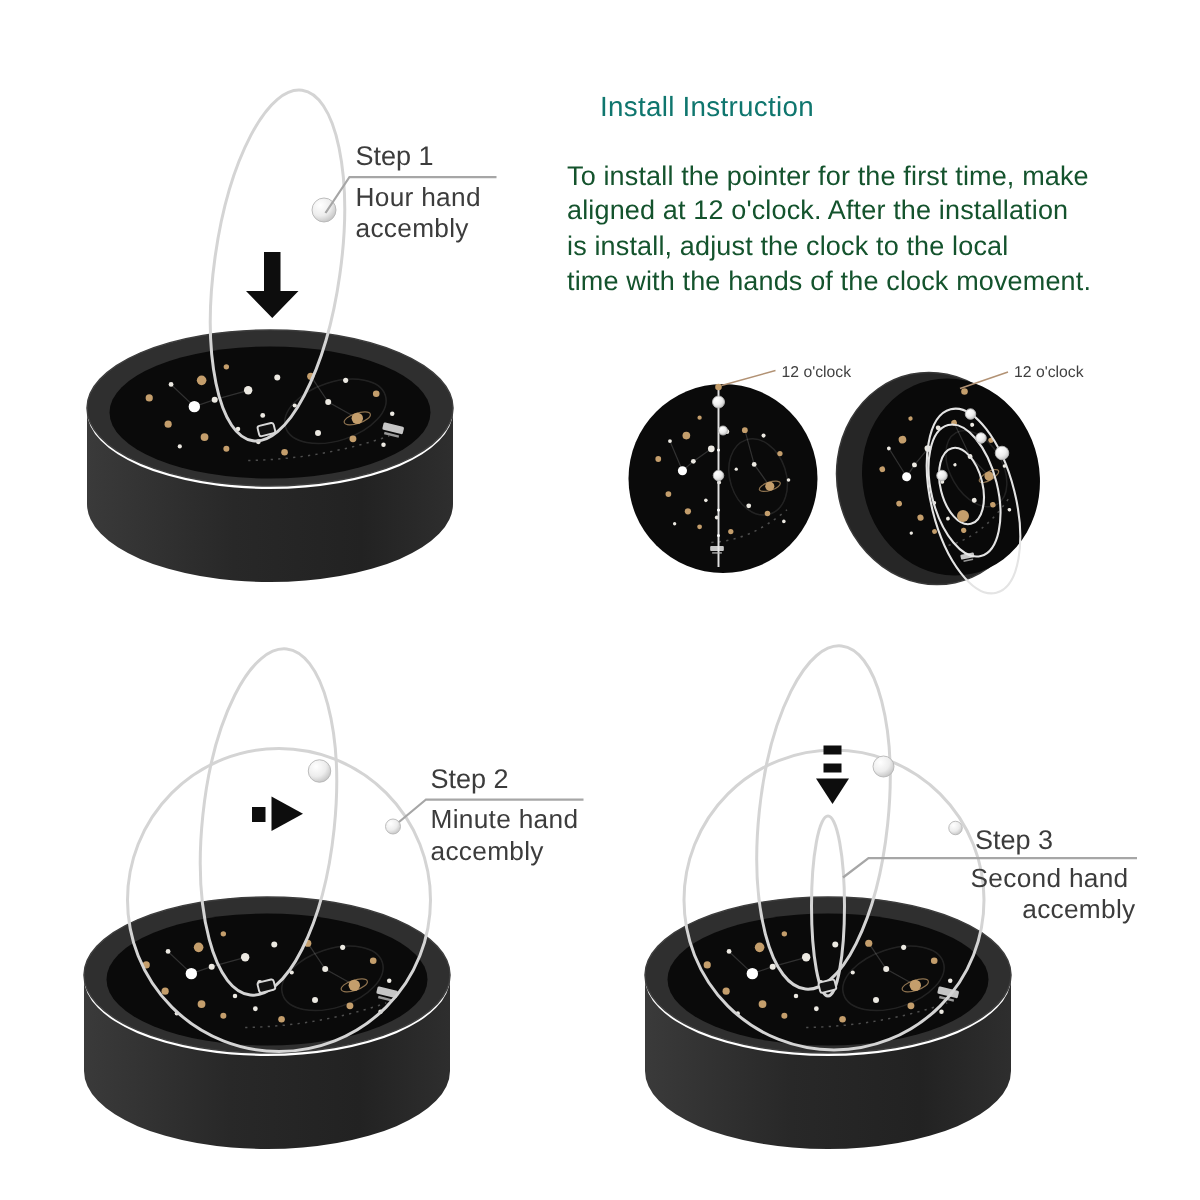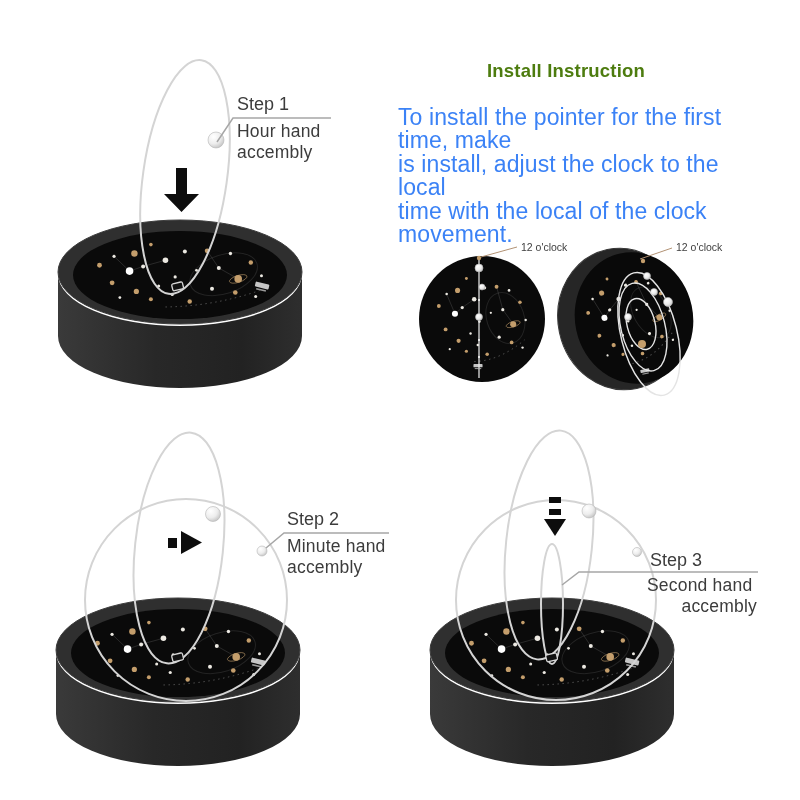--- a/index.html
+++ b/index.html
@@ -10,24 +10,24 @@
   .t-step{font-size:18px;fill:#3c3c3c;}
   .t-cap{font-size:17.5px;fill:#3c3c3c;letter-spacing:0.2px;}
   .t-clock{font-size:10.5px;fill:#3f3f3f;}
   .wire{fill:none;stroke:#d4d4d4;stroke-width:2;}
   .wire-thin{fill:none;stroke:#e4e4e4;stroke-width:1.4;}
   .leader{fill:none;stroke:#a6a6a6;stroke-width:1.5;}
   .leader-tan{fill:none;stroke:#b29274;stroke-width:1;}
   .arrow{fill:#0d0d0d;}
   .ball{fill:url(#ballGrad);stroke:#b5b5b5;stroke-width:0.6;}
   .connector{fill:#111;stroke:#d8d8d8;stroke-width:1.3;}
-  #page-title{left:400px;top:60px;width:332px;text-align:center;
-      font-size:18.5px;font-weight:700;color:#4d7c0f;letter-spacing:0.2px;}
-  #instruction-paragraph{left:398px;top:106px;width:372px;
-      font-size:23px;line-height:23.4px;color:#3b82f6;letter-spacing:0.1px;}
+  #page-title{left:400px;top:60px;width:332px;text-align:left;
+      font-size:18.5px;font-weight:400;color:#0f766e;letter-spacing:0.2px;}
+  #instruction-paragraph{left:378px;top:106px;width:372px;
+      font-size:18px;line-height:23.4px;color:#14532d;letter-spacing:0.1px;}
 </style>
 </head>
 <body>
 
 <svg width="0" height="0" style="position:absolute" aria-hidden="true">
   <defs>
     <linearGradient id="bodyGrad" x1="0" y1="0" x2="1" y2="0">
       <stop offset="0" stop-color="#3a3a3a"></stop>
       <stop offset="0.4" stop-color="#282828"></stop>
       <stop offset="0.75" stop-color="#222222"></stop>
@@ -93,22 +93,23 @@
   <path class="arrow" d="M176,168 h11 v26 h12 l-17.5,18 -17.5,-18 h12 Z"></path>
   <polyline class="leader" points="217,142 233,118 331,118"></polyline>
   <text class="t-step" x="237" y="110">Step 1</text>
   <text class="t-cap" x="237" y="137">Hour hand</text>
   <text class="t-cap" x="237" y="158">accembly</text>
 </svg>
 
 <div id="page-title" class="abs">Install Instruction</div>
 <div id="instruction-paragraph" class="abs">
   <div>To install the pointer for the first time, make</div>
+  <div>aligned at 12 o'clock. After the installation</div>
   <div>is install, adjust the clock to the local</div>
-  <div>time with the local of the clock movement.</div>
+  <div>time with the hands of the clock movement.</div>
 </div>
 
 <svg class="abs" style="left:400px;top:228px" width="400" height="180" viewBox="400 228 400 180">
 
   <g>
     <circle cx="482" cy="319" r="63" fill="#0a0a0a"></circle>
     <g class="starfield" transform="translate(482,319)">
         <ellipse cx="23.400000000000002" cy="-1.04" rx="18.72" ry="26" transform="rotate(-18 23.400000000000002 -1.04)" fill="none" stroke="rgba(255,255,255,0.10)" stroke-width="1"></ellipse>
         <polyline points="-35.4,-25.0 -27.0,-5.2 -19.8,-11.4 -7.8,-19.8" fill="none" stroke="rgba(255,255,255,0.16)" stroke-width="0.8"></polyline>
         <polyline points="14.6,-32.2 20.8,-9.4 31.2,5.2" fill="none" stroke="rgba(255,255,255,0.16)" stroke-width="0.8"></polyline>

